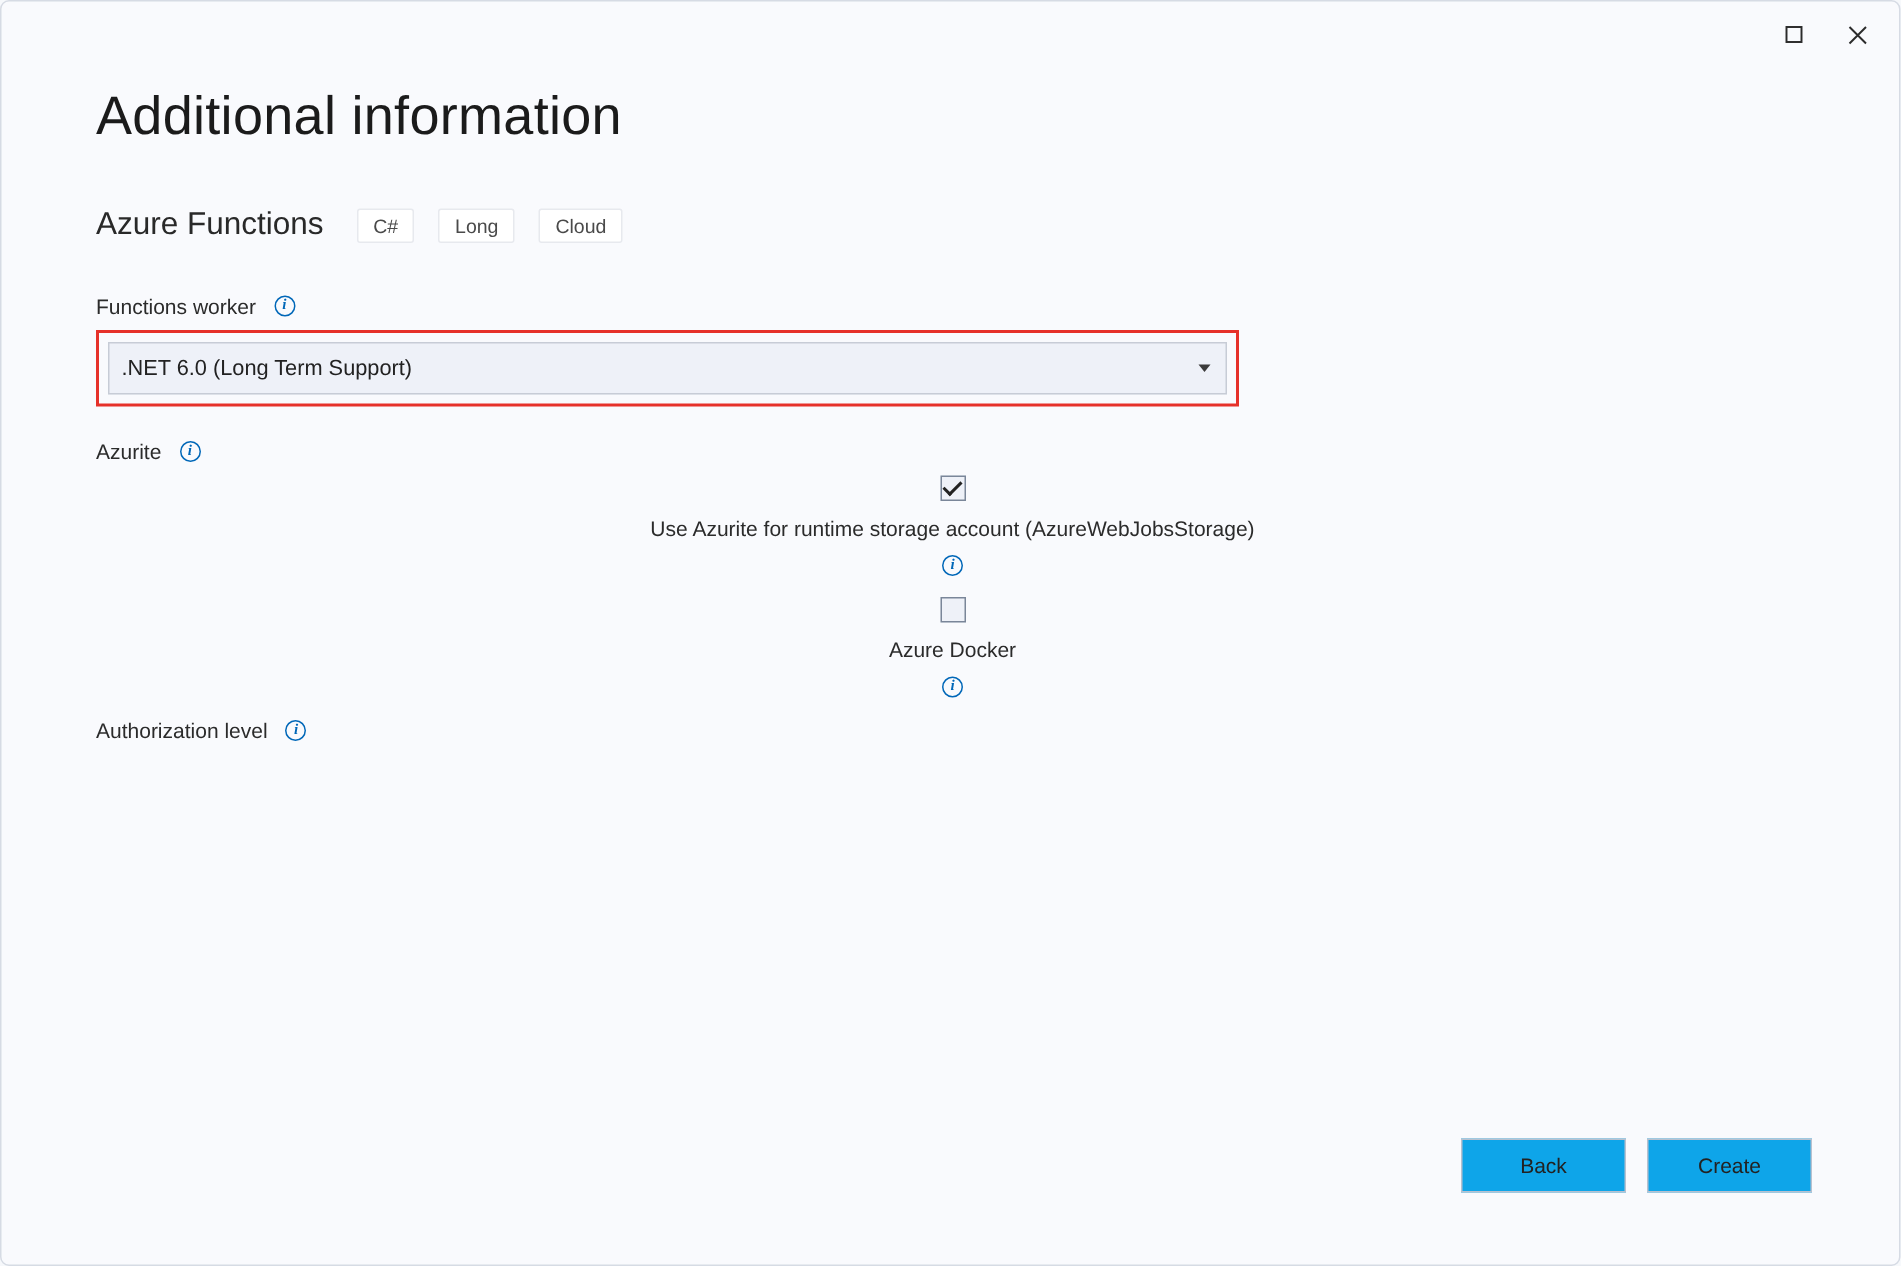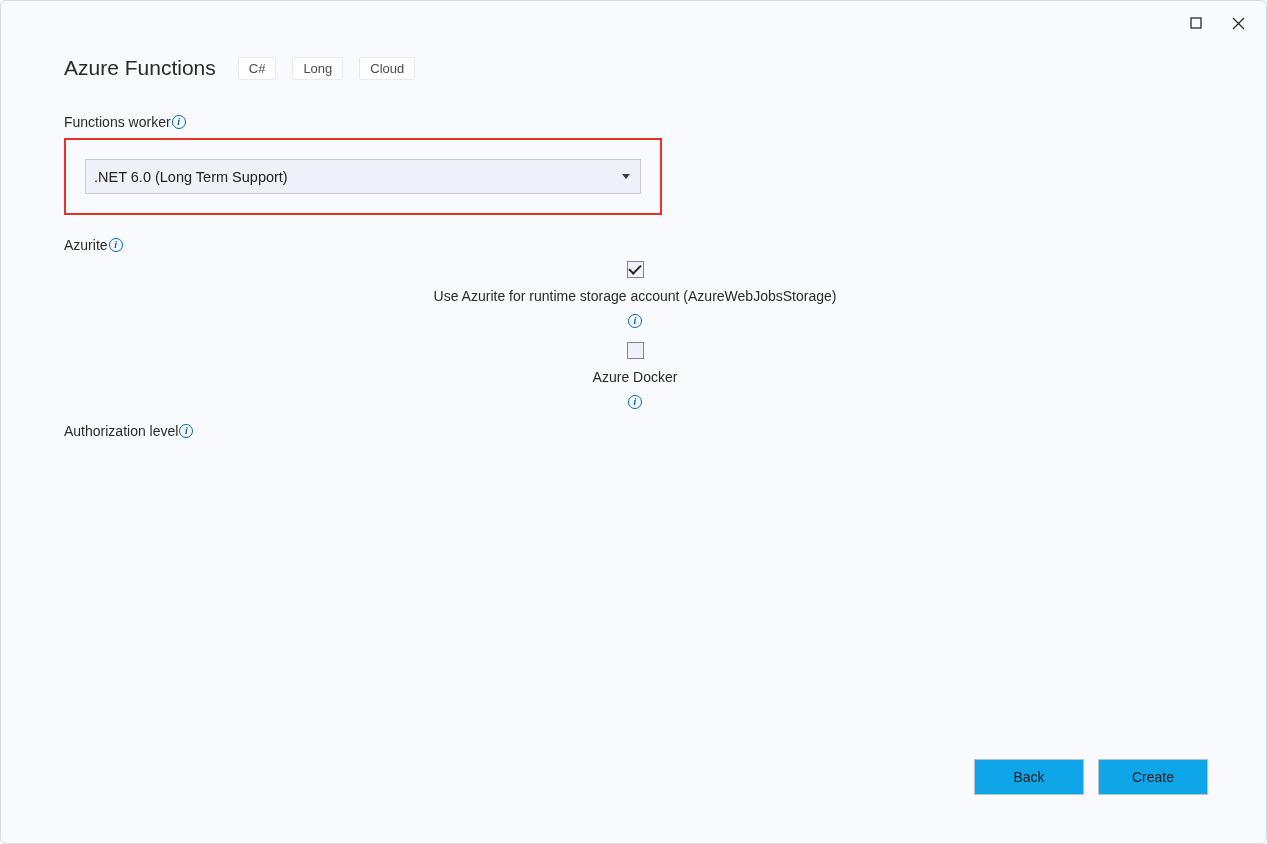--- a/index.html
+++ b/index.html
@@ -60,41 +60,41 @@
     background: #fff;
     border: 1px solid #e7e9ee;
     padding: 3px 10px;
     border-radius: 2px;
   }
   .field-label {
     font-size: 14px;
     color: #2b2b2b;
     display: flex;
     align-items: center;
-    gap: 1px;
+    gap: 12px;
     margin-bottom: 8px;
   }
   .info-icon {
     width: 14px; height: 14px;
     border: 1.5px solid #0067b8;
     border-radius: 50%;
     display: inline-flex;
     align-items: center;
     justify-content: center;
     color: #0067b8;
     font-size: 10px;
     font-weight: 700;
     font-family: Georgia, serif;
     line-height: 1;
     font-style: italic;
   }
   .select-wrap {
-    width: 598px;
+    width: 762px;
     border: 2.5px solid #e6312a;
-    padding: 19px;
+    padding: 6px;
     margin-bottom: 22px;
   }
   .select {
     width: 100%;
     height: 35px;
     border: 1px solid #c7ccd6;
     background: #eef1f8;
     display: flex;
     align-items: center;
     justify-content: space-between;
@@ -166,20 +166,21 @@
         </svg>
     </div>
     <div class="btn">
       <svg width="13" height="13" viewBox="0 0 13 13">
           <path d="M1 1 L12 12 M12 1 L1 12" stroke="#2b2b2b" stroke-width="1.3"></path>
         </svg>
     </div>
   </div>
 
   <div class="content">
+    <h1>Additional information</h1>
 
     <div class="project-row">
       <span class="project-name">Azure Functions</span>
       <div class="tags">
         <span class="tag">C#</span>
         <span class="tag">Long</span>
         <span class="tag">Cloud</span>
       </div>
     </div>
 

